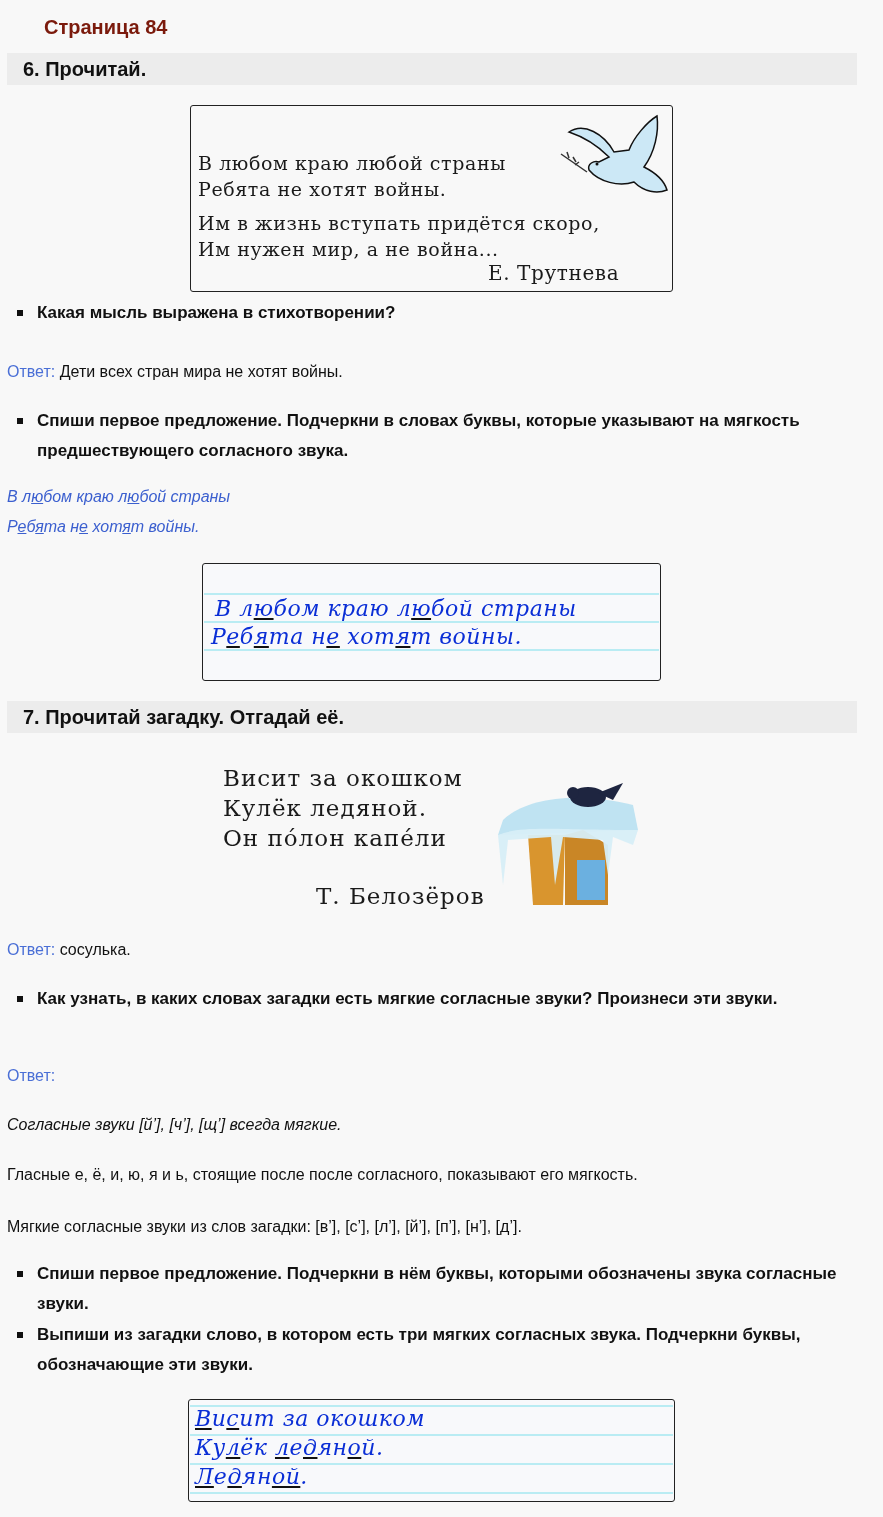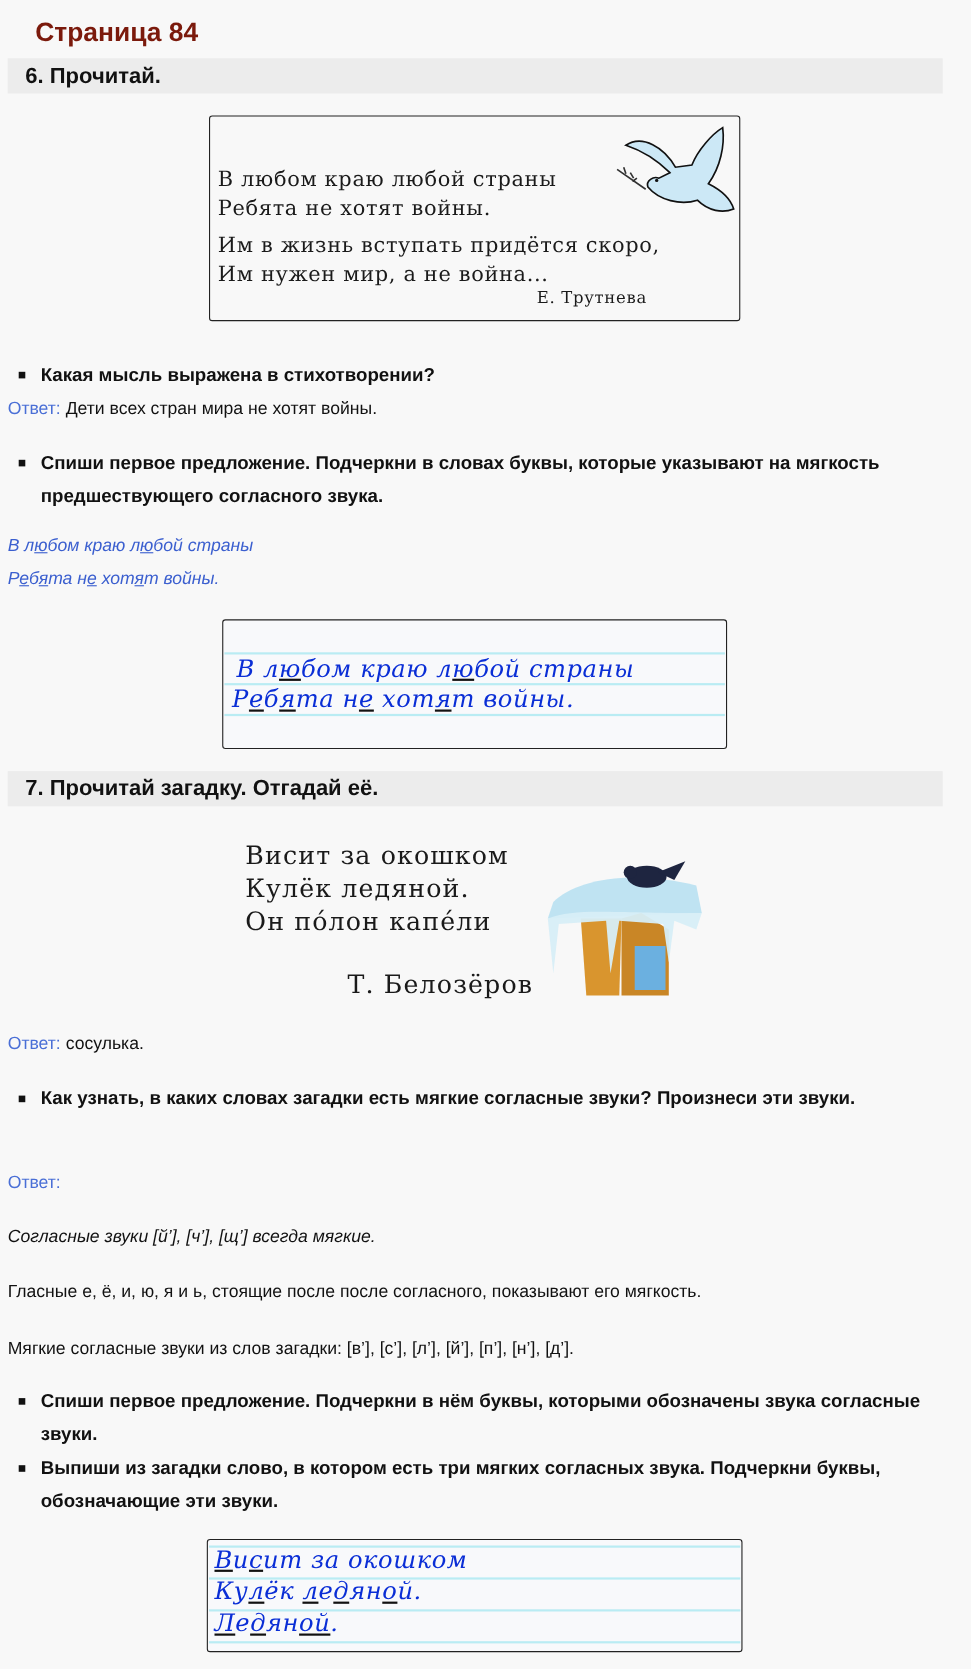--- a/index.html
+++ b/index.html
@@ -1,18 +1,18 @@
 <!DOCTYPE html>
 <html><head>
 <meta charset="utf-8">
 <style>
   html, body { margin:0; padding:0; }
   body { width:883px; height:1517px; background:#f8f8f8; font-family:"Liberation Sans", sans-serif; color:#111; position:relative; overflow:hidden; }
   .abs { position:absolute; }
-  .page-title { left:32px; top:16px; font-size:24px; font-weight:bold; color:#7b1a0c; }
+  .page-title { left:44px; top:16px; font-size:20px; font-weight:bold; color:#7b1a0c; }
   .task-head { left:7px; width:850px; height:32px; background:#ececec; font-size:20px; font-weight:bold; line-height:32px; padding-left:16px; box-sizing:border-box; }
   .box { border:1px solid #222; border-radius:3px; background:#f8f8f8; box-sizing:border-box; }
   .serif { font-family:"DejaVu Serif", "Liberation Serif", serif; color:#1a1a1a; }
   .q { font-size:17px; font-weight:bold; line-height:30px; }
   .q .bullet { position:absolute; left:17px; top:12px; width:6px; height:6px; background:#111; }
   .ans-label { color:#4a6fd6; }
   .plain { font-size:16px; line-height:24px; }
   .italic-blue { font-style:italic; color:#3b5fcf; font-size:16px; line-height:30px; }
   .u { text-decoration:underline; }
   .copybook { background:#f8f9fb; }
@@ -28,29 +28,29 @@
 <div class="abs task-head" style="top:53px;">6. Прочитай.</div>
 
 <div class="abs box" style="left:190px; top:105px; width:483px; height:187px;">
   <div class="abs serif" style="left:7px; top:44px; font-size:19px; line-height:26px; letter-spacing:0.6px;">
     <div>В любом краю любой страны</div>
     <div>Ребята не хотят войны.</div>
     <div style="height:8px"></div>
     <div>Им в жизнь вступать придётся скоро,</div>
     <div>Им нужен мир, а не война...</div>
   </div>
-  <div class="abs serif" style="left:297px; top:155px; font-size:15px; letter-spacing:0.6px;">Е. Трутнева</div>
+  <div class="abs serif" style="left:297px; top:155px; font-size:20px; letter-spacing:0.6px;">Е. Трутнева</div>
   <svg class="abs" style="left:368px; top:6px;" width="112" height="90" viewBox="0 0 112 90">
     <path d="M10 20 C25 10, 45 22, 55 40 L70 38 C75 25, 88 10, 98 4 C100 20, 96 40, 85 55 C95 60, 105 68, 108 78 C98 82, 85 80, 75 70 C60 75, 40 70, 30 58 C28 52, 35 48, 40 50 L50 45 C40 35, 25 25, 10 20 Z" fill="#cce8f6" stroke="#111" stroke-width="1.5"></path>
     <path d="M2 42 L28 60 M8 40 l2 6 M14 45 l3 5 M20 50 l-4 3" stroke="#333" stroke-width="1.5" fill="none"></path>
     <circle cx="38" cy="52" r="1.5" fill="#111"></circle>
   </svg>
 </div>
 
-<div class="abs q" style="left:0; top:326px; width:883px; height:30px;">
+<div class="abs q" style="left:0; top:298px; width:883px; height:30px;">
   <span class="bullet"></span>
   <span class="abs" style="left:37px;">Какая мысль выражена в стихотворении?</span>
 </div>
 
 <div class="abs plain" style="left:7px; top:360px;">
   <span class="ans-label">Ответ:</span>
   <span>Дети всех стран мира не хотят войны.</span>
 </div>
 
 <div class="abs q" style="left:0; top:406px; width:860px;">

